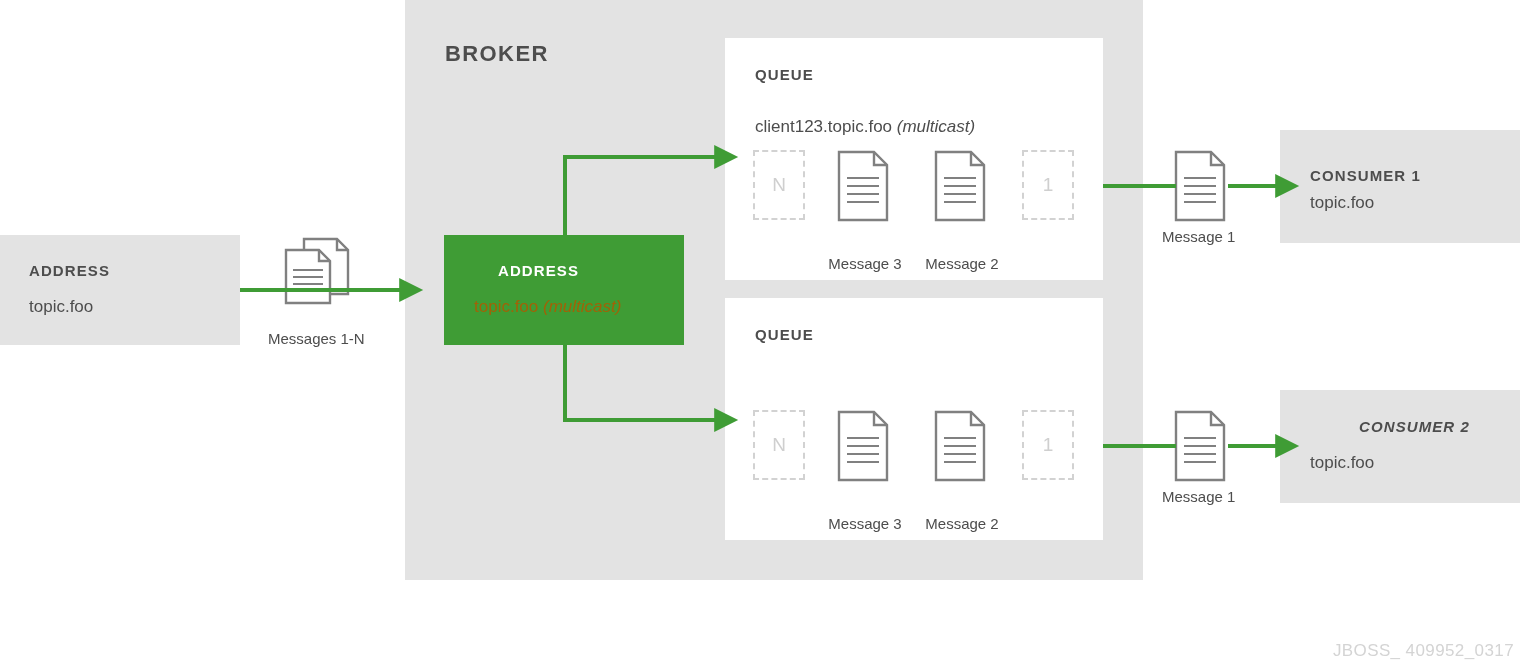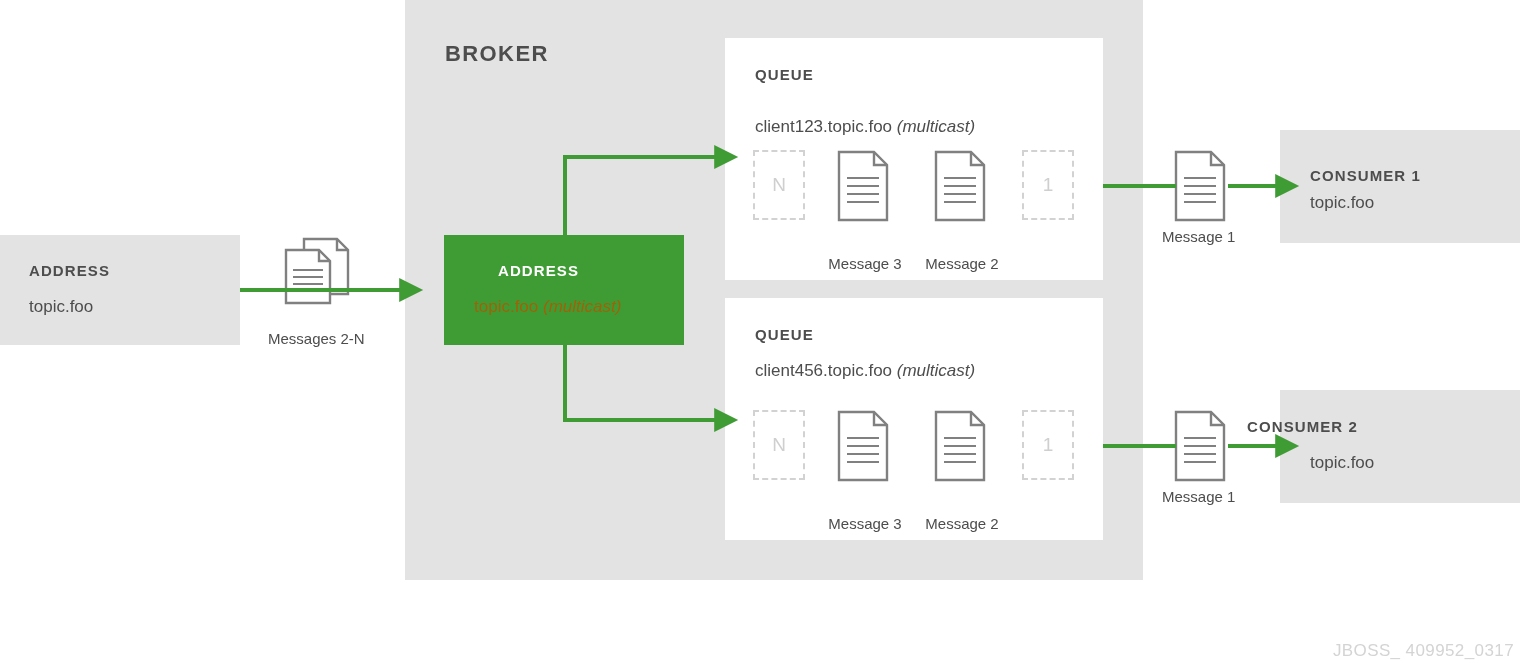--- a/index.html
+++ b/index.html
@@ -65,21 +65,21 @@
   #producer-box { left: 0px; top: 235px; width: 240px; height: 110px; }
   #producer-title { left: 29px; top: 262px; }
   #producer-sub { left: 29px; top: 297px; }
 
   
   #consumer1-box { left: 1280px; top: 130px; width: 240px; height: 113px; }
   #consumer1-title { left: 1310px; top: 167px; }
   #consumer1-sub { left: 1310px; top: 193px; }
 
   #consumer2-box { left: 1280px; top: 390px; width: 240px; height: 113px; }
-  #consumer2-title { left: 1247px; top: 418px; }
+  #consumer2-title { left: 1359px; top: 418px; font-style: italic; }
   #consumer2-sub { left: 1310px; top: 453px; }
 
   
   #queue1-box { left: 725px; top: 38px; width: 378px; height: 242px; }
   #queue1-title { left: 755px; top: 66px; }
   #queue1-sub { left: 755px; top: 101px; margin-top: 16px; }
 
   #queue2-box { left: 725px; top: 298px; width: 378px; height: 242px; }
   #queue2-title { left: 755px; top: 326px; }
   #queue2-sub { left: 755px; top: 361px; }
@@ -154,21 +154,21 @@
       <path d="M4 14 H37 L48 25 V67 H4 Z" fill="#ffffff" stroke="#808080" stroke-width="2.4"></path>
       <path d="M37 14 V25 H48" fill="none" stroke="#808080" stroke-width="2.4"></path>
       <g stroke="#808080" stroke-width="2" stroke-linecap="butt">
         <line x1="11" y1="34" x2="41" y2="34"></line>
         <line x1="11" y1="41" x2="41" y2="41"></line>
         <line x1="11" y1="48" x2="41" y2="48"></line>
         <line x1="11" y1="55" x2="41" y2="55"></line>
       </g>
     </svg>
   </div>
-  <div style="position:absolute; left:268px; top:330px; font-size:15px; color:#4d4d4d; white-space:nowrap;">Messages 2-N</div>
+  <div style="position:absolute; left:268px; top:330px; font-size:15px; color:#4d4d4d; white-space:nowrap;">Messages 1-N</div>
 
   <div id="address-box"></div>
   <div class="box-title" id="address-title">ADDRESS</div>
   <div class="box-sub" id="address-sub">
     <span>topic.foo</span>
     <span class="ital">(multicast)</span>
   </div>
 
   <div class="white-box" id="queue1-box"></div>
   <div class="box-title" id="queue1-title">QUEUE</div>
@@ -208,24 +208,20 @@
     </svg>
     <div class="slot-caption">Message 2</div>
   </div>
 
   <div class="slot" style="left:1018px; top:150px;">
     <div class="placeholder">1</div>
   </div>
 
   <div class="white-box" id="queue2-box"></div>
   <div class="box-title" id="queue2-title">QUEUE</div>
-  <div class="box-sub" id="queue2-sub">
-    <span>client456.topic.foo</span>
-    <span class="ital">(multicast)</span>
-  </div>
 
   <div class="slot" style="left:749px; top:410px;">
     <div class="placeholder">N</div>
   </div>
 
   <div class="slot" style="left:835px; top:410px;">
     <svg width="60" height="72" viewBox="0 0 60 72">
       <path d="M4 2 H39 L52 15 V70 H4 Z" fill="#ffffff" stroke="#808080" stroke-width="2.4"></path>
       <path d="M39 2 V15 H52" fill="none" stroke="#808080" stroke-width="2.4"></path>
       <g stroke="#808080" stroke-width="2">

